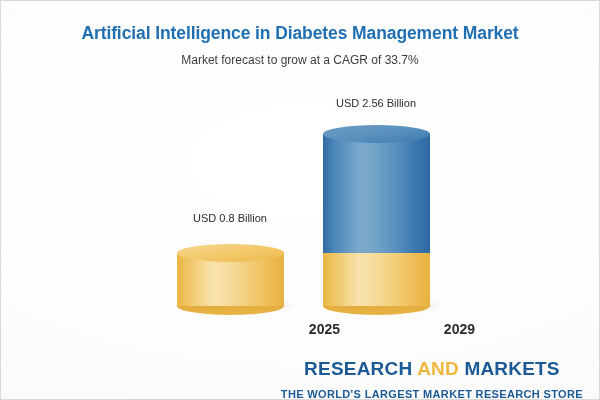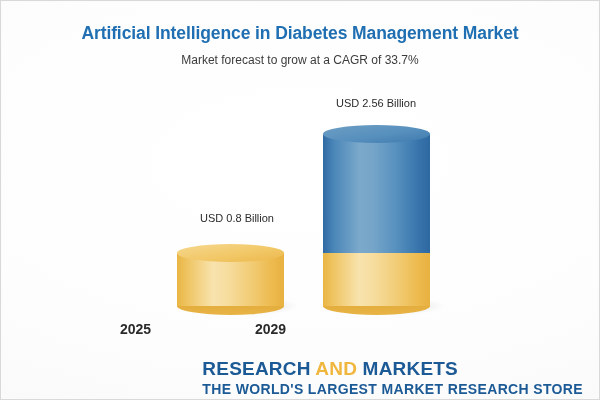--- a/index.html
+++ b/index.html
@@ -61,21 +61,21 @@
     width: 220px;
     text-align: center;
     font-size: 11px;
     font-weight: normal;
     color: #2b2b2b;
     white-space: nowrap;
   }
   .cat-label {
     position: absolute;
     width: 220px;
-    text-align: left;
+    text-align: right;
     font-size: 14px;
     font-weight: bold;
     color: #2b2b2b;
   }
 
   
   .cyl { position: absolute; }
   .cyl-body { position: absolute; left: 0; right: 0; }
   .cyl-top {
     position: absolute;
@@ -123,53 +123,53 @@
     left: 18px;
     top: 372px;
     font-size: 11px;
     color: #7a7a7a;
     white-space: nowrap;
   }
   #logo {
     position: absolute;
     right: 16px;
     top: 358px;
-    text-align: left;
+    text-align: center;
     line-height: 1;
   }
   #logo-main {
     font-size: 19px;
     font-weight: bold;
     letter-spacing: 0.2px;
     color: #1c5a96;
     white-space: nowrap;
   }
   #logo-main .and { color: #f0b73f; }
   #logo-tag {
-    margin-top: 4px;
-    font-size: 14px;
+    margin-top: 11px;
+    font-size: 11px;
     font-weight: bold;
     letter-spacing: 0.35px;
     color: #1c5a96;
     white-space: nowrap;
   }
 </style>
 </head>
 <body>
 
 <div id="frame">
   <div id="canvas"></div>
 
   <div id="title">Artificial Intelligence in Diabetes Management Market</div>
   <div id="subtitle">Market forecast to grow at a CAGR of 33.7%</div>
 
   <div id="plot">
 
     <div class="bar-group">
-      <div class="value-label" style="left:126px; top:211px;">USD 0.8 Billion</div>
+      <div class="value-label" style="left:119px; top:211px;">USD 0.8 Billion</div>
 
       <div class="shadow" style="left:186px; top:296px; width:112px; height:18px;"></div>
 
       <div class="cyl" style="left:176px; top:243px; width:107px; height:62px;">
         <div class="cyl-bottom bottom-yellow" style="bottom:-9px; height:18px;"></div>
         <div class="cyl-body fill-yellow" style="top:9px; height:53px;"></div>
         <div class="cyl-top top-yellow" style="top:0px; height:18px;"></div>
       </div>
 
       <div class="cat-label" style="left:119px; top:320px;">2025</div>

